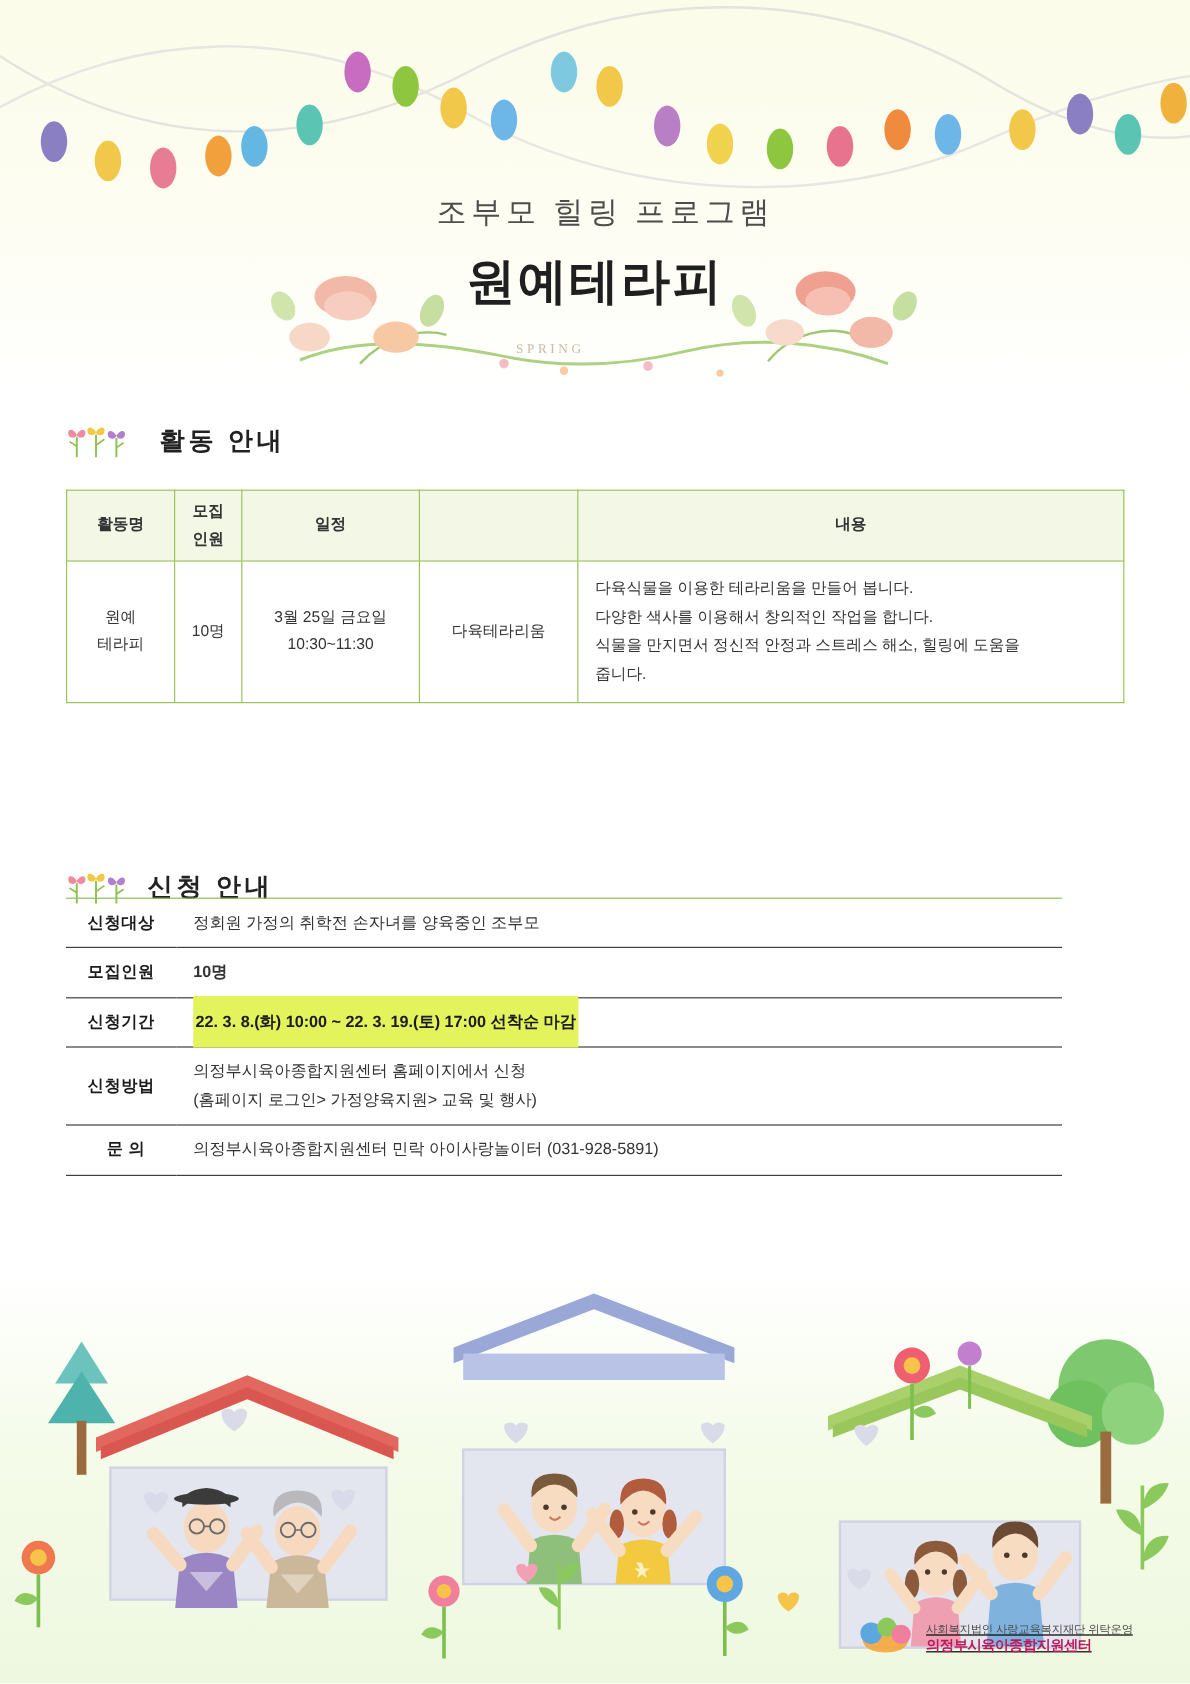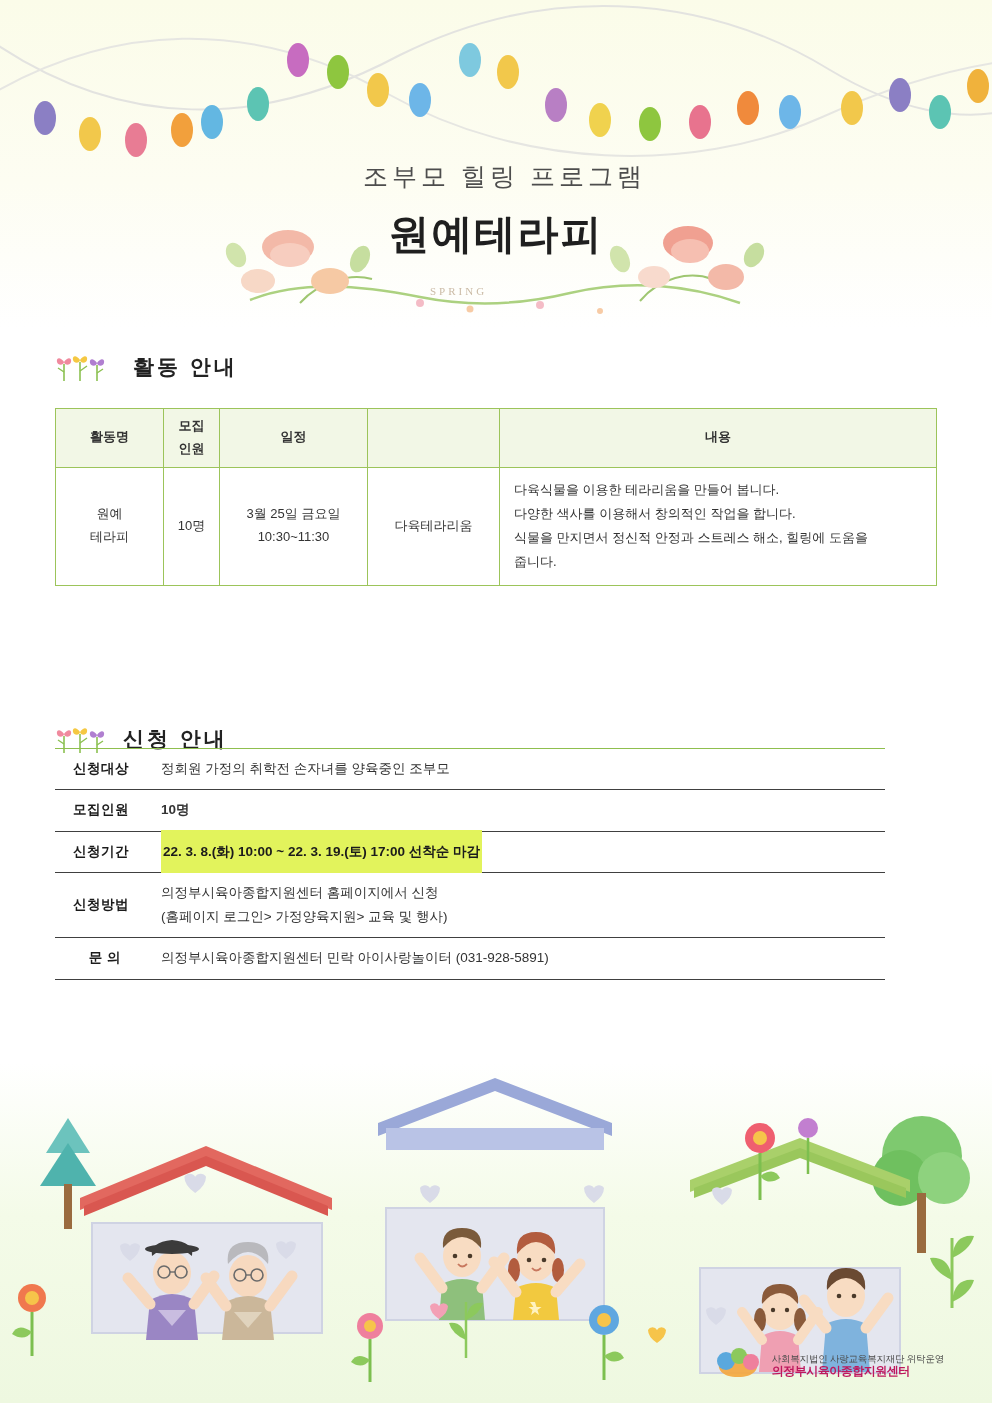--- a/index.html
+++ b/index.html
@@ -27,21 +27,21 @@
   
   .bunting { position: absolute; left: 0; top: 0; width: 992px; height: 190px; }
 
   
   .title-wrap {
     position: absolute; left: 0; top: 160px; width: 992px;
     text-align: center;
   }
   .title-sub {
     font-size: 25px; color: #4d4d4d; letter-spacing: 4px;
-    font-family: Liberation Sans, sans-serif;
+    font-family: Liberation Serif, serif;
     margin-left: 17px;
   }
   .title-main {
     margin-top: 14px;
     font-size: 41px; color: #1f1f1f; letter-spacing: 2px;
     font-weight: bold;
   }
   .floral { position: absolute; left: 0; top: 185px; width: 992px; height: 140px; }
   .spring-word {
     position: absolute; left: 430px; top: 285px;
@@ -69,21 +69,21 @@
     padding: 6px 8px;
     line-height: 1.75;
   }
   .activity-table thead th {
     background: #f2f7e6; font-weight: bold; height: 42px; font-size: 13px;
   }
   .activity-table tbody td { height: 118px; }
   .activity-table td.desc {
     text-align: left; padding: 10px 14px; line-height: 1.85;
   }
-  .col-name  { width: 108px; }
+  .col-name  { width: 90px; }
   .col-count { width: 56px; }
   .col-sched { width: 148px; }
   .col-place { width: 132px; }
 
   
   .apply-table {
     position: absolute; left: 55px; top: 748px; width: 830px;
     border-collapse: collapse;
     font-size: 13.5px; color: #333;
   }
@@ -105,21 +105,21 @@
     background: #e2f35c; padding: 14px 2px; font-weight: bold; color: #1b1b1b;
   }
   .key-spaced { letter-spacing: 8px; text-indent: 8px; }
 
   
   .illus { position: absolute; left: 0; bottom: 0; width: 992px; height: 345px; }
 
   
   .logo-wrap {
     position: absolute; right: 48px; bottom: 18px;
-    display: flex; align-items: center; gap: 8px;
+    display: flex; align-items: center; gap: 8px; text-decoration: underline;
   }
   .logo-text { line-height: 1.25; }
   .logo-text .l1 { font-size: 9.5px; color: #4a4a4a; letter-spacing: -0.2px; }
   .logo-text .l2 { font-size: 12px; color: #be185d; font-weight: bold; letter-spacing: -0.5px; }
 </style>
 </head>
 <body>
 
 <div class="bg-top"></div>
 <div class="bg-bottom"></div>

